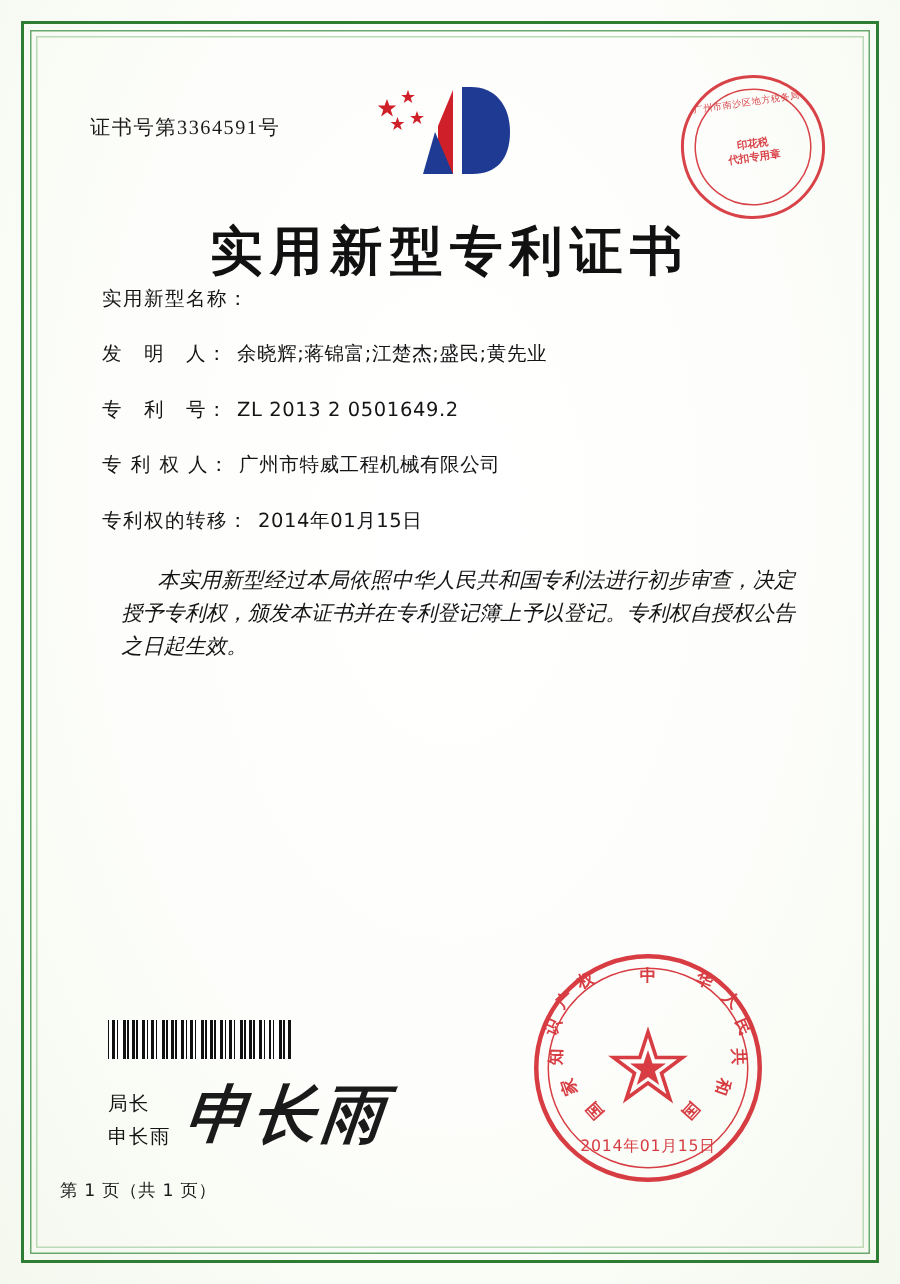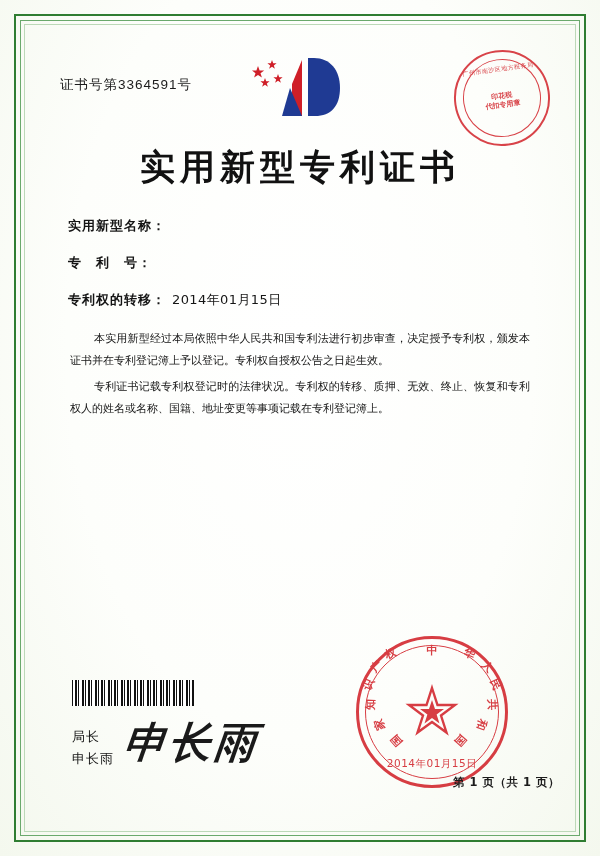--- a/index.html
+++ b/index.html
@@ -67,21 +67,21 @@
     position: relative;
     height: 96px;
   }
   .cert-no {
     position: absolute;
     left: 20px;
     top: 42px;
     font-size: 13.5px;
     color: #1b1b1b;
     letter-spacing: 1px;
-    font-family: Liberation Sans, sans-serif;
+    font-family: Liberation Serif, serif;
     text-align: right;
   }
   .logo {
     position: absolute;
     left: 212px;
     top: 20px;
     width: 96px;
     height: 66px;
   }
   .logo svg { display: block; }
@@ -131,50 +131,49 @@
   }
 
   .title {
     text-align: center;
     font-family: "DejaVu Serif", serif;
     font-weight: bold;
     font-size: 35px;
     letter-spacing: 5px;
     color: #111;
     margin-top: 14px;
-    margin-bottom: 26px;
   }
 
   .fields {
     margin: 0 28px 0 28px;
     font-size: 13px;
     color: #151515;
   }
   .field-row {
     display: flex;
     align-items: baseline;
     margin-bottom: 19px;
     line-height: 18px;
   }
   .field-label {
     white-space: nowrap;
     letter-spacing: 1px;
-    font-weight: bold;
   }
   .field-value {
     margin-left: 6px;
     letter-spacing: .4px;
   }
 
   .paragraphs {
-    margin: 16px 30px 0 30px;
-    font-size: 11px;
+    margin: 16px 30px 0 41px;
+    font-size: 14px;
     line-height: 22px;
     color: #141414;
     text-align: justify;
+    font-style: italic;
   }
   .paragraphs p {
     margin: 0 0 4px 0;
     text-indent: 24px;
   }
 
   
   .barcode {
     position: absolute;
     left: 32px;
@@ -257,28 +256,27 @@
     bottom: 14px;
     transform: translateX(-50%);
     font-size: 10.5px;
     color: #d2232a;
     white-space: nowrap;
     letter-spacing: .5px;
   }
 
   .footer {
     position: absolute;
-    bottom: 32px;
+    bottom: 21px;
     left: 0;
     width: 520px;
-    text-align: right;
+    text-align: left;
     font-size: 11.5px;
     color: #1b1b1b;
     letter-spacing: .5px;
-    font-weight: bold;
   }
 </style>
 </head>
 <body>
 
 <div id="certificate">
   <div class="border-outer"></div>
   <div class="border-inner"></div>
   <div class="border-hair"></div>
   <div class="corner tl"></div>
@@ -313,31 +311,39 @@
       </div>
     </div>
 
     <div class="title">实用新型专利证书</div>
 
     <div class="fields">
       <div class="field-row">
         <span class="field-label">实用新型名称：</span>
       </div>
       <div class="field-row">
+        <span class="field-label">发　明　人：</span>
+        <span class="field-value">余晓辉;蒋锦富;江楚杰;盛民;黄先业</span>
+      </div>
+      <div class="field-row">
         <span class="field-label">专　利　号：</span>
+        <span class="field-value">ZL 2013 2 0501649.2</span>
+      </div>
+      <div class="field-row">
+        <span class="field-label">专 利 权 人：</span>
+        <span class="field-value">广州市特威工程机械有限公司</span>
       </div>
       <div class="field-row">
         <span class="field-label">专利权的转移：</span>
         <span class="field-value">2014年01月15日</span>
       </div>
     </div>
 
     <div class="paragraphs">
       <p>本实用新型经过本局依照中华人民共和国专利法进行初步审查，决定授予专利权，颁发本证书并在专利登记簿上予以登记。专利权自授权公告之日起生效。</p>
-      <p>专利证书记载专利权登记时的法律状况。专利权的转移、质押、无效、终止、恢复和专利权人的姓名或名称、国籍、地址变更等事项记载在专利登记簿上。</p>
     </div>
 
     <div class="barcode"></div>
 
     <div class="signature-block">
       <div class="sig-labels">
         <div>局长</div>
         <div>申长雨</div>
       </div>
       <div class="sig-hand">申长雨</div>

